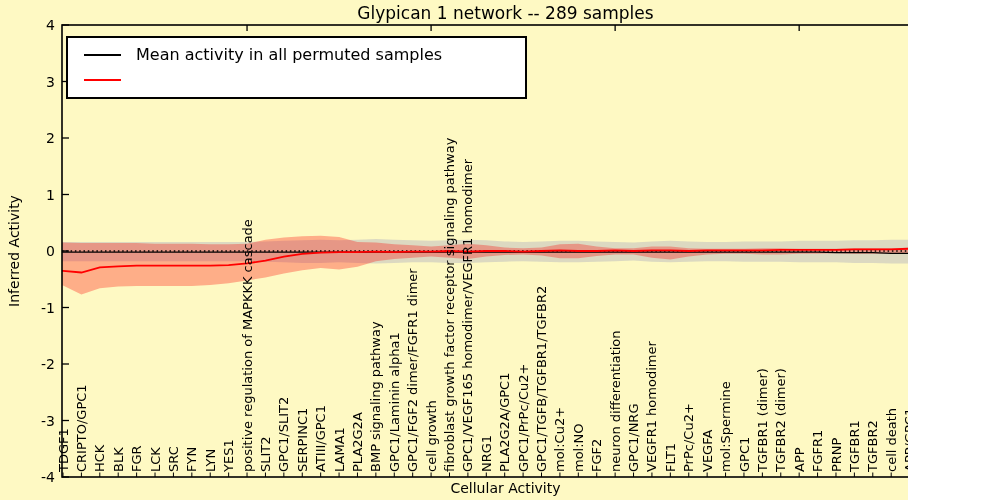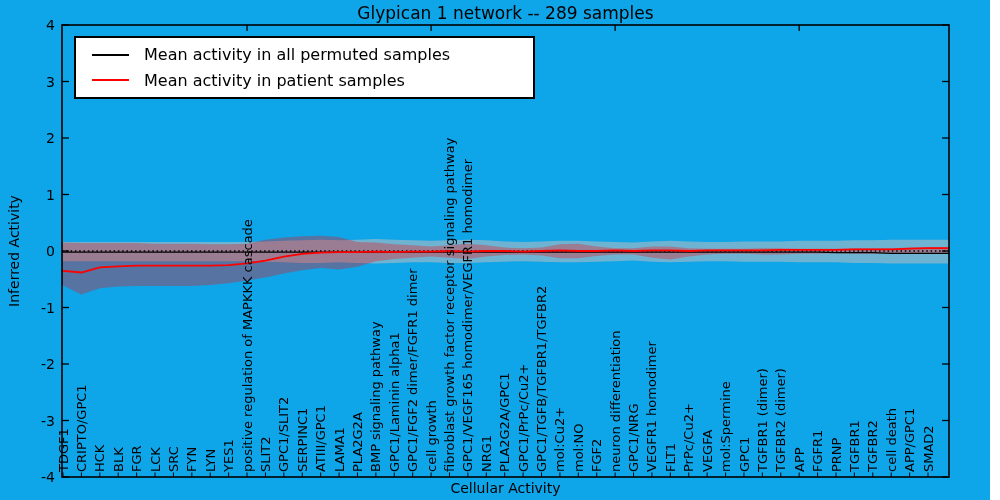--- a/index.html
+++ b/index.html
@@ -1,24 +1,24 @@
 <!DOCTYPE html>
 <html><head>
 <meta charset="utf-8">
 <style>
   html,body{margin:0;padding:0;background:#ffffff;}
-  .figure{position:relative;width:990px;height:500px;background:#0ea5e9;
+  .figure{position:relative;width:908px;height:500px;background:#fef9c3;
           font-family:"DejaVu Sans","Liberation Sans",sans-serif;color:#000;overflow:hidden;}
   .chart-title{position:absolute;top:3px;left:62px;width:887px;text-align:center;
                font-size:17px;color:#000;}
   .y-axis-title{position:absolute;top:251px;left:14px;transform:translate(-50%,-50%) rotate(-90deg);
                 font-size:14px;white-space:nowrap;}
   .x-axis-title{position:absolute;top:480px;left:62px;width:887px;text-align:center;font-size:14px;}
   svg{position:absolute;top:0;left:0;}
-  .legend{position:absolute;top:36px;left:74px;width:461px;height:63px;background:#ffffff;
+  .legend{position:absolute;top:36px;left:66px;width:461px;height:63px;background:#ffffff;
           border:2px solid #000;box-sizing:border-box;display:flex;flex-direction:column;
           justify-content:space-around;padding:4px 0;}
   .legend-row{display:flex;align-items:center;height:24px;}
   .legend-line{display:inline-block;width:37px;height:0;border-top:2px solid #000;
                margin-left:16px;flex:0 0 auto;}
   .legend-label{margin-left:15px;font-size:16px;white-space:nowrap;}
 </style>
 </head>
 <body>
 
@@ -163,16 +163,15 @@
       <line x1="799.1702127659576" y1="25" x2="799.1702127659576" y2="31" stroke="#000" stroke-width="1.3"></line>
     </svg>
 
   <div class="legend">
     <div class="legend-row">
       <span class="legend-line" id="legend-line-0" style="border-top-color: rgb(0, 0, 0);"></span>
       <span class="legend-label">Mean activity in all permuted samples</span>
     </div>
     <div class="legend-row">
       <span class="legend-line" id="legend-line-1" style="border-top-color: rgb(255, 0, 0);"></span>
-      <span class="legend-label">Mean activity in patient samples</span>
     </div>
   </div>
 </div>
 
 </body></html>

